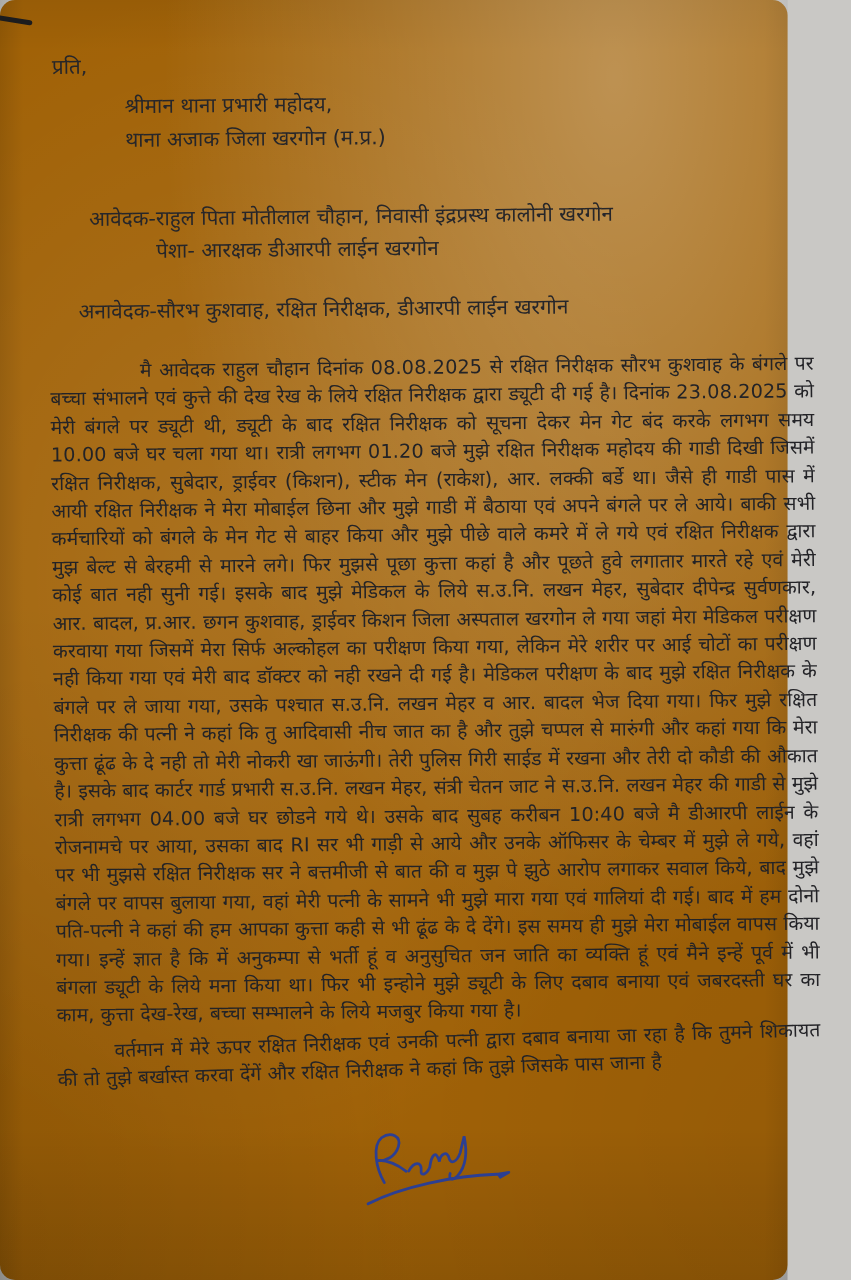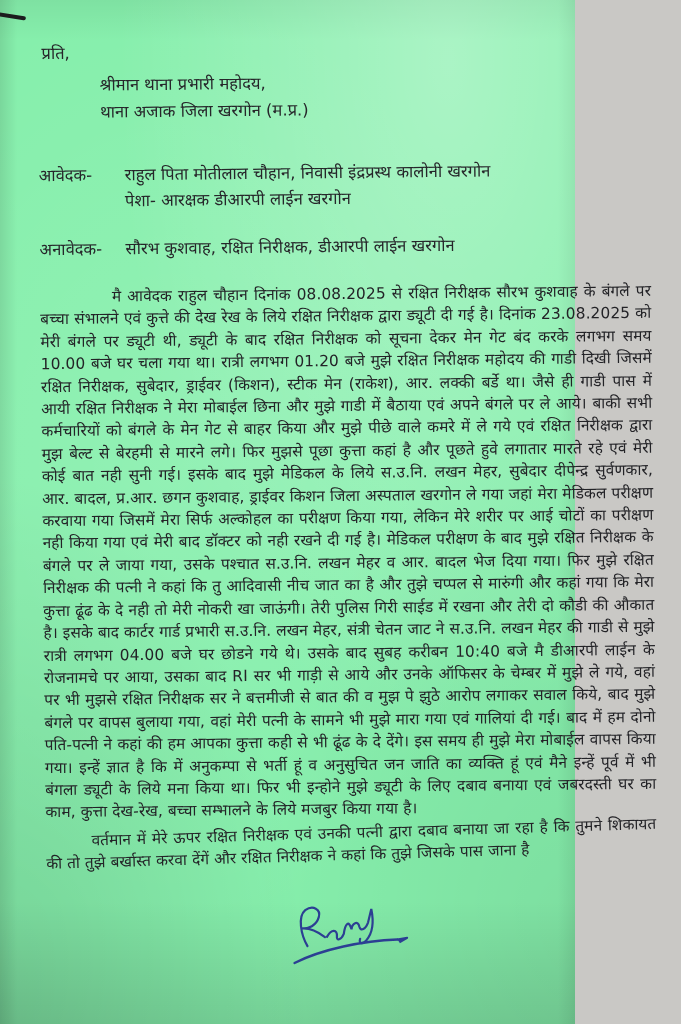--- a/index.html
+++ b/index.html
@@ -2,22 +2,23 @@
 <html><head>
 <meta charset="utf-8">
 <style>
   html,body{margin:0;padding:0;}
   body{
     width:681px;height:1024px;overflow:hidden;
     background:#c9c8c5;
     font-family:"DejaVu Sans","Liberation Sans",sans-serif;
   }
   .page{
-    position:relative;width:575px;height:1024px;
-    background:#86efac;
+    position:relative;width:630px;height:1024px;
+    background:#a16207;
+    border-radius:12px;
   }
   .page::before{
     content:"";position:absolute;inset:0;pointer-events:none;
     background:
       radial-gradient(ellipse at 78% 6%, rgba(255,255,255,0.30), transparent 52%),
       radial-gradient(ellipse at 30% 45%, rgba(255,255,255,0.10), transparent 60%),
       radial-gradient(ellipse at 0% 100%, rgba(0,0,0,0.12), transparent 38%),
       radial-gradient(ellipse at 100% 92%, rgba(0,0,0,0.07), transparent 40%),
       linear-gradient(90deg, rgba(0,0,0,0.10), transparent 3%, transparent 97%, rgba(0,0,0,0.07)),
       linear-gradient(180deg, rgba(0,0,0,0.06), transparent 4%, transparent 88%, rgba(0,0,0,0.12));
@@ -30,21 +31,21 @@
     position:absolute;left:0;top:0;width:681px;
     padding:38px 28px 0 42px;box-sizing:border-box;
     transform:rotate(-0.6deg);
     color:#26262a;
   }
   .salutation{font-size:16.5px;margin:0 0 8px 4px;}
   .recipient{margin:0 0 0 62px;font-size:16.5px;line-height:27px;}
   .block-gap-lg{height:38px;}
   .block-gap-md{height:24px;}
   .party-row{display:flex;font-size:16.5px;line-height:24px;}
-  .party-label{width:86px;flex:0 0 86px;}
+  .party-label{width:86px;flex:0 0 86px;text-align:right;}
   .party-detail{flex:1;}
   .occupation{margin:2px 0 0 86px;font-size:16.5px;line-height:24px;}
   .body-para{
     margin:0;font-size:15.4px;line-height:22.4px;
     text-align:justify;color:#232327;
     letter-spacing:0.1px;
   }
   .para-1{text-indent:72px;}
   .para-2{text-indent:46px;transform:rotate(-1.1deg);margin-top:1px;}
   .signature-wrap{

